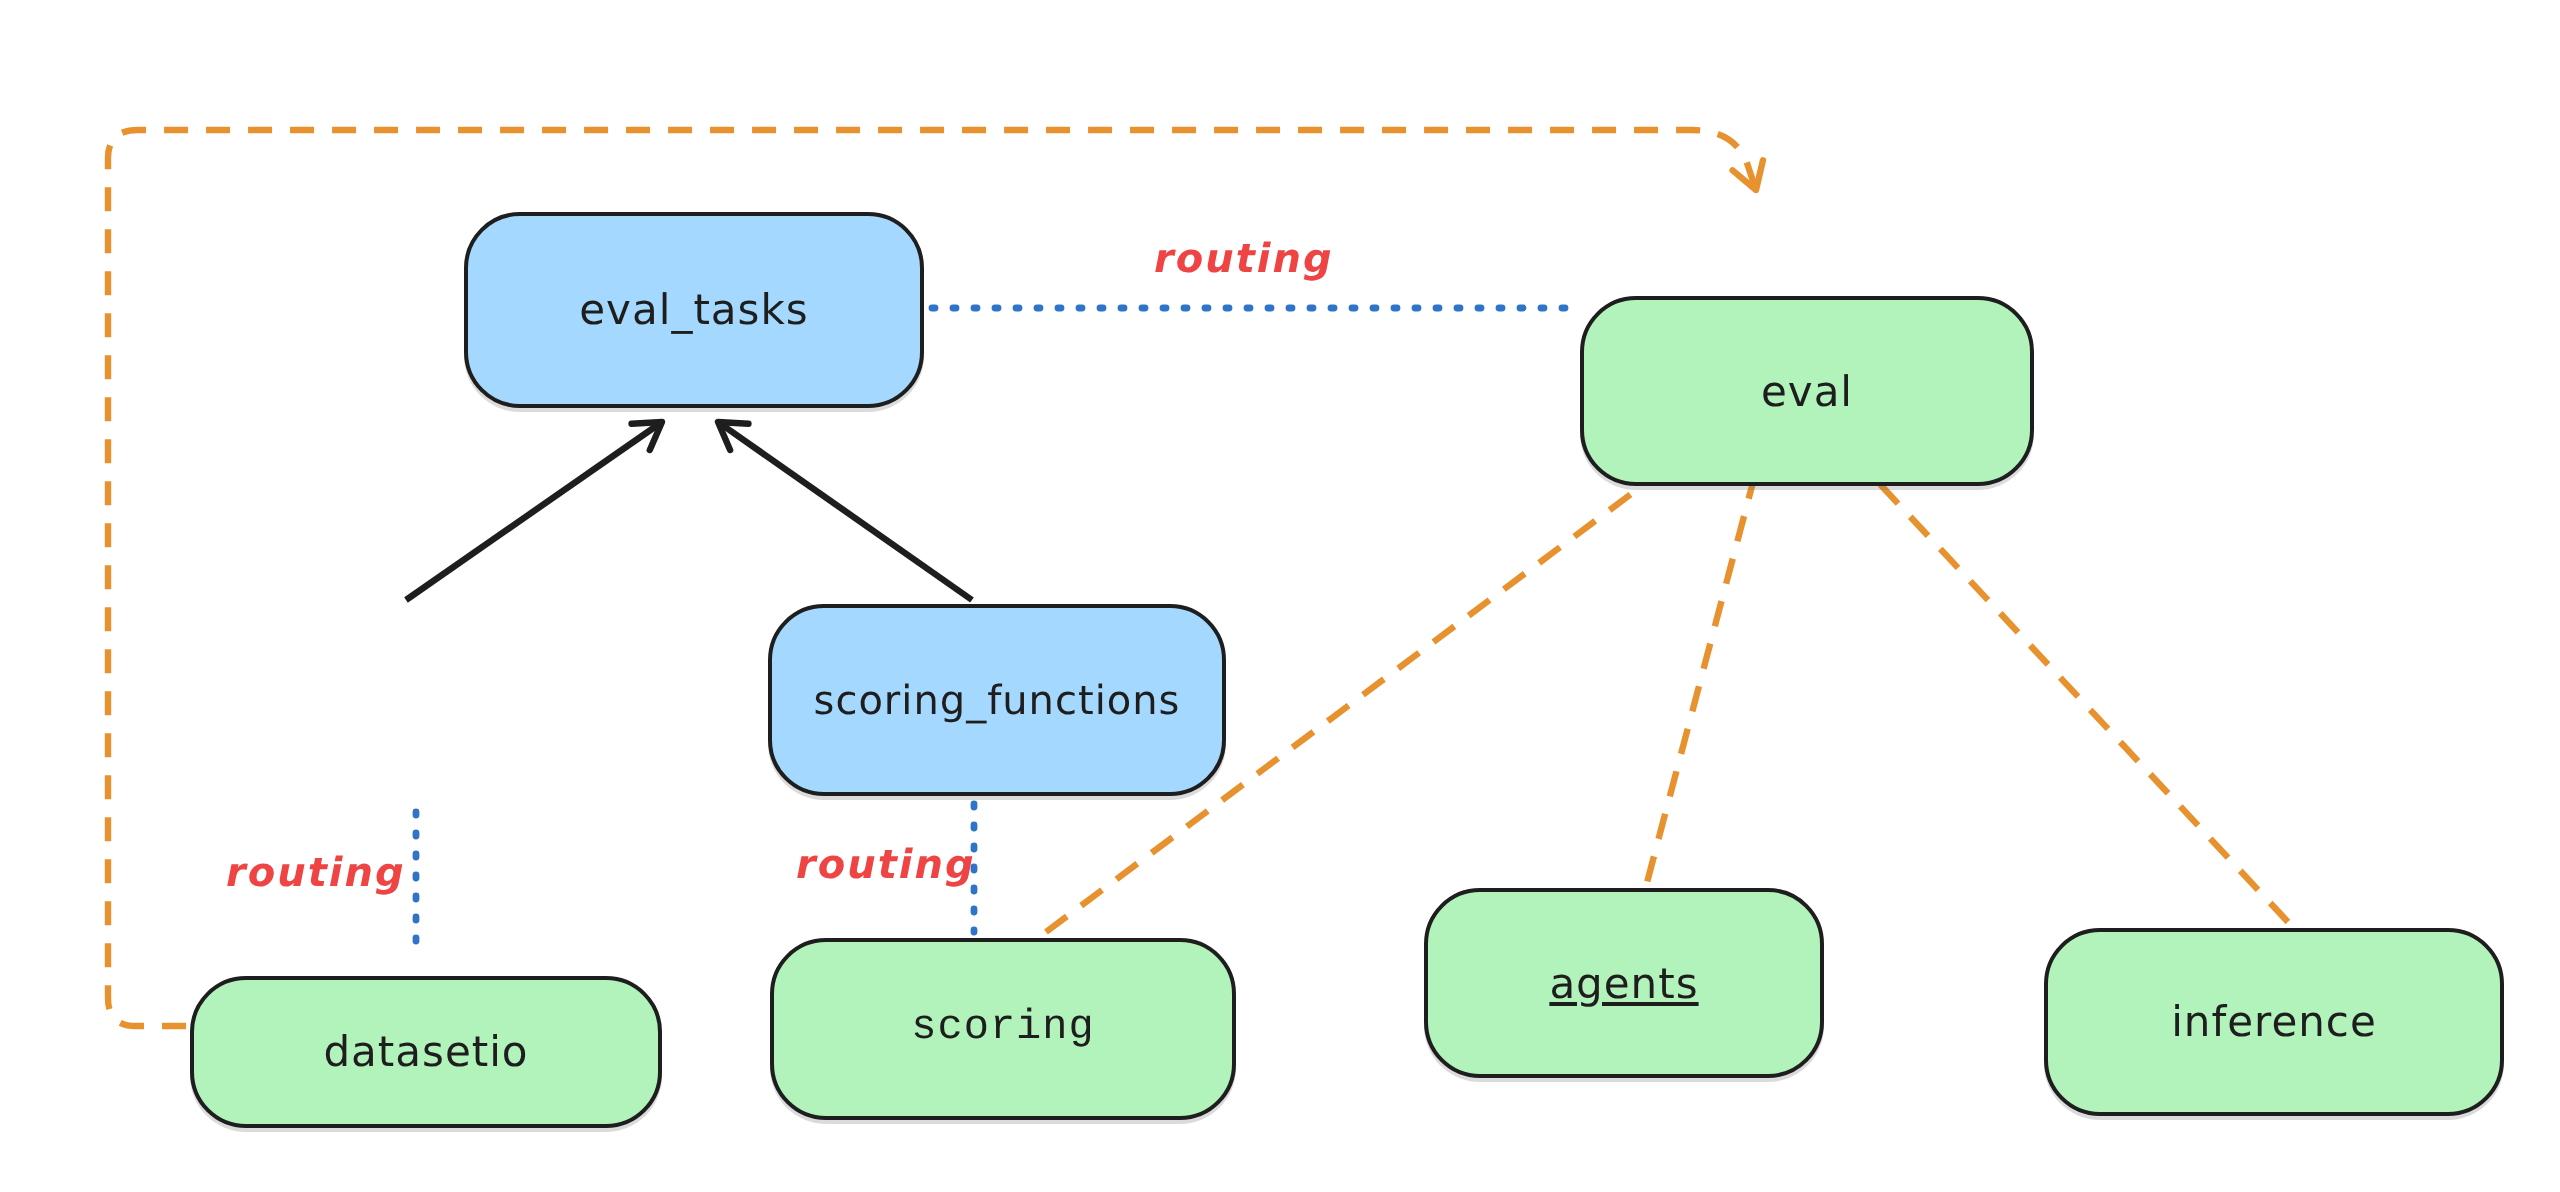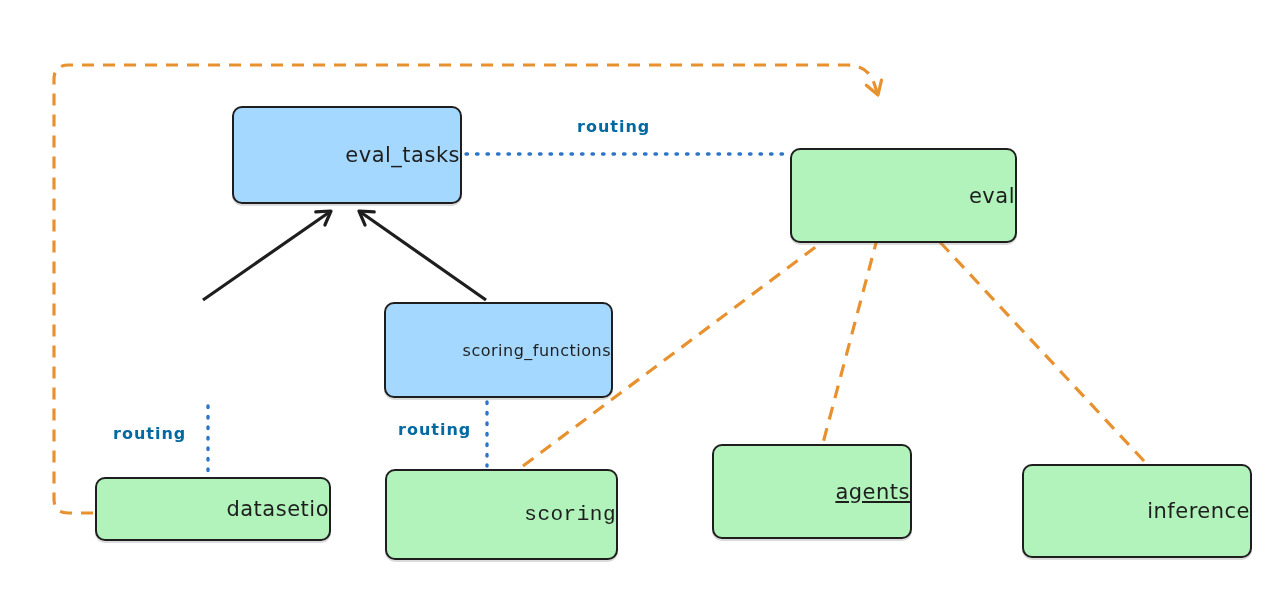--- a/index.html
+++ b/index.html
@@ -19,47 +19,48 @@
     position: absolute;
     left: 0; top: 0;
     width: 1280px; height: 596px;
     z-index: 1;
   }
   .node {
     position: absolute;
     z-index: 2;
     display: flex;
     align-items: center;
-    justify-content: flex-end;
+    justify-content: center;
     border: 2.5px solid #1e1e1e;
-    border-radius: 10px;
+    border-radius: 28px;
     font-size: 21px;
     color: #1e1e1e;
     letter-spacing: 0.5px;
     box-shadow: 0 2px 0 rgba(110,110,110,0.25);
     box-sizing: border-box;
   }
   .node.api { background: #a5d8ff; }
   .node.provider { background: #b2f2bb; }
 
   .edge-label {
     position: absolute;
     z-index: 3;
-    color: #0369a1;
-    font-size: 16px;
+    color: #ef4444;
+    font-size: 20px;
     font-weight: bold;
     letter-spacing: 1px;
+    font-style: italic;
   }
 
   
   #n-eval_tasks        { left: 232px; top: 106px; width: 230px; height: 98px; }
   #n-eval              { left: 790px; top: 104px; width: 227px; height: 95px; margin-top: 44px; }
   #n-datasets          { left:  96px; top: 303px; width: 232px; height: 99px; }
-  #n-scoring_functions { left: 384px; top: 302px; width: 229px; height: 96px; font-size: 16px; }
-  #n-datasetio         { left:  95px; top: 477px; width: 236px; height: 64px; }
+  #n-scoring_functions { left: 384px; top: 302px; width: 229px; height: 96px; font-size: 20px; }
+  #n-datasetio         { left:  95px; top: 488px; width: 236px; height: 76px; }
   #n-scoring           { left: 385px; top: 469px; width: 233px; height: 91px; font-family: Liberation Mono, monospace; }
   #n-agents            { left: 712px; top: 444px; width: 200px; height: 95px; text-decoration: underline; }
   #n-inference         { left: 1022px; top: 464px; width: 230px; height: 94px; }
 
   
   #l-routing-top  { left: 577px; top: 117px; }
   #l-routing-left { left: 113px; top: 424px; }
   #l-routing-mid  { left: 398px; top: 420px; }
 </style>
 </head>

